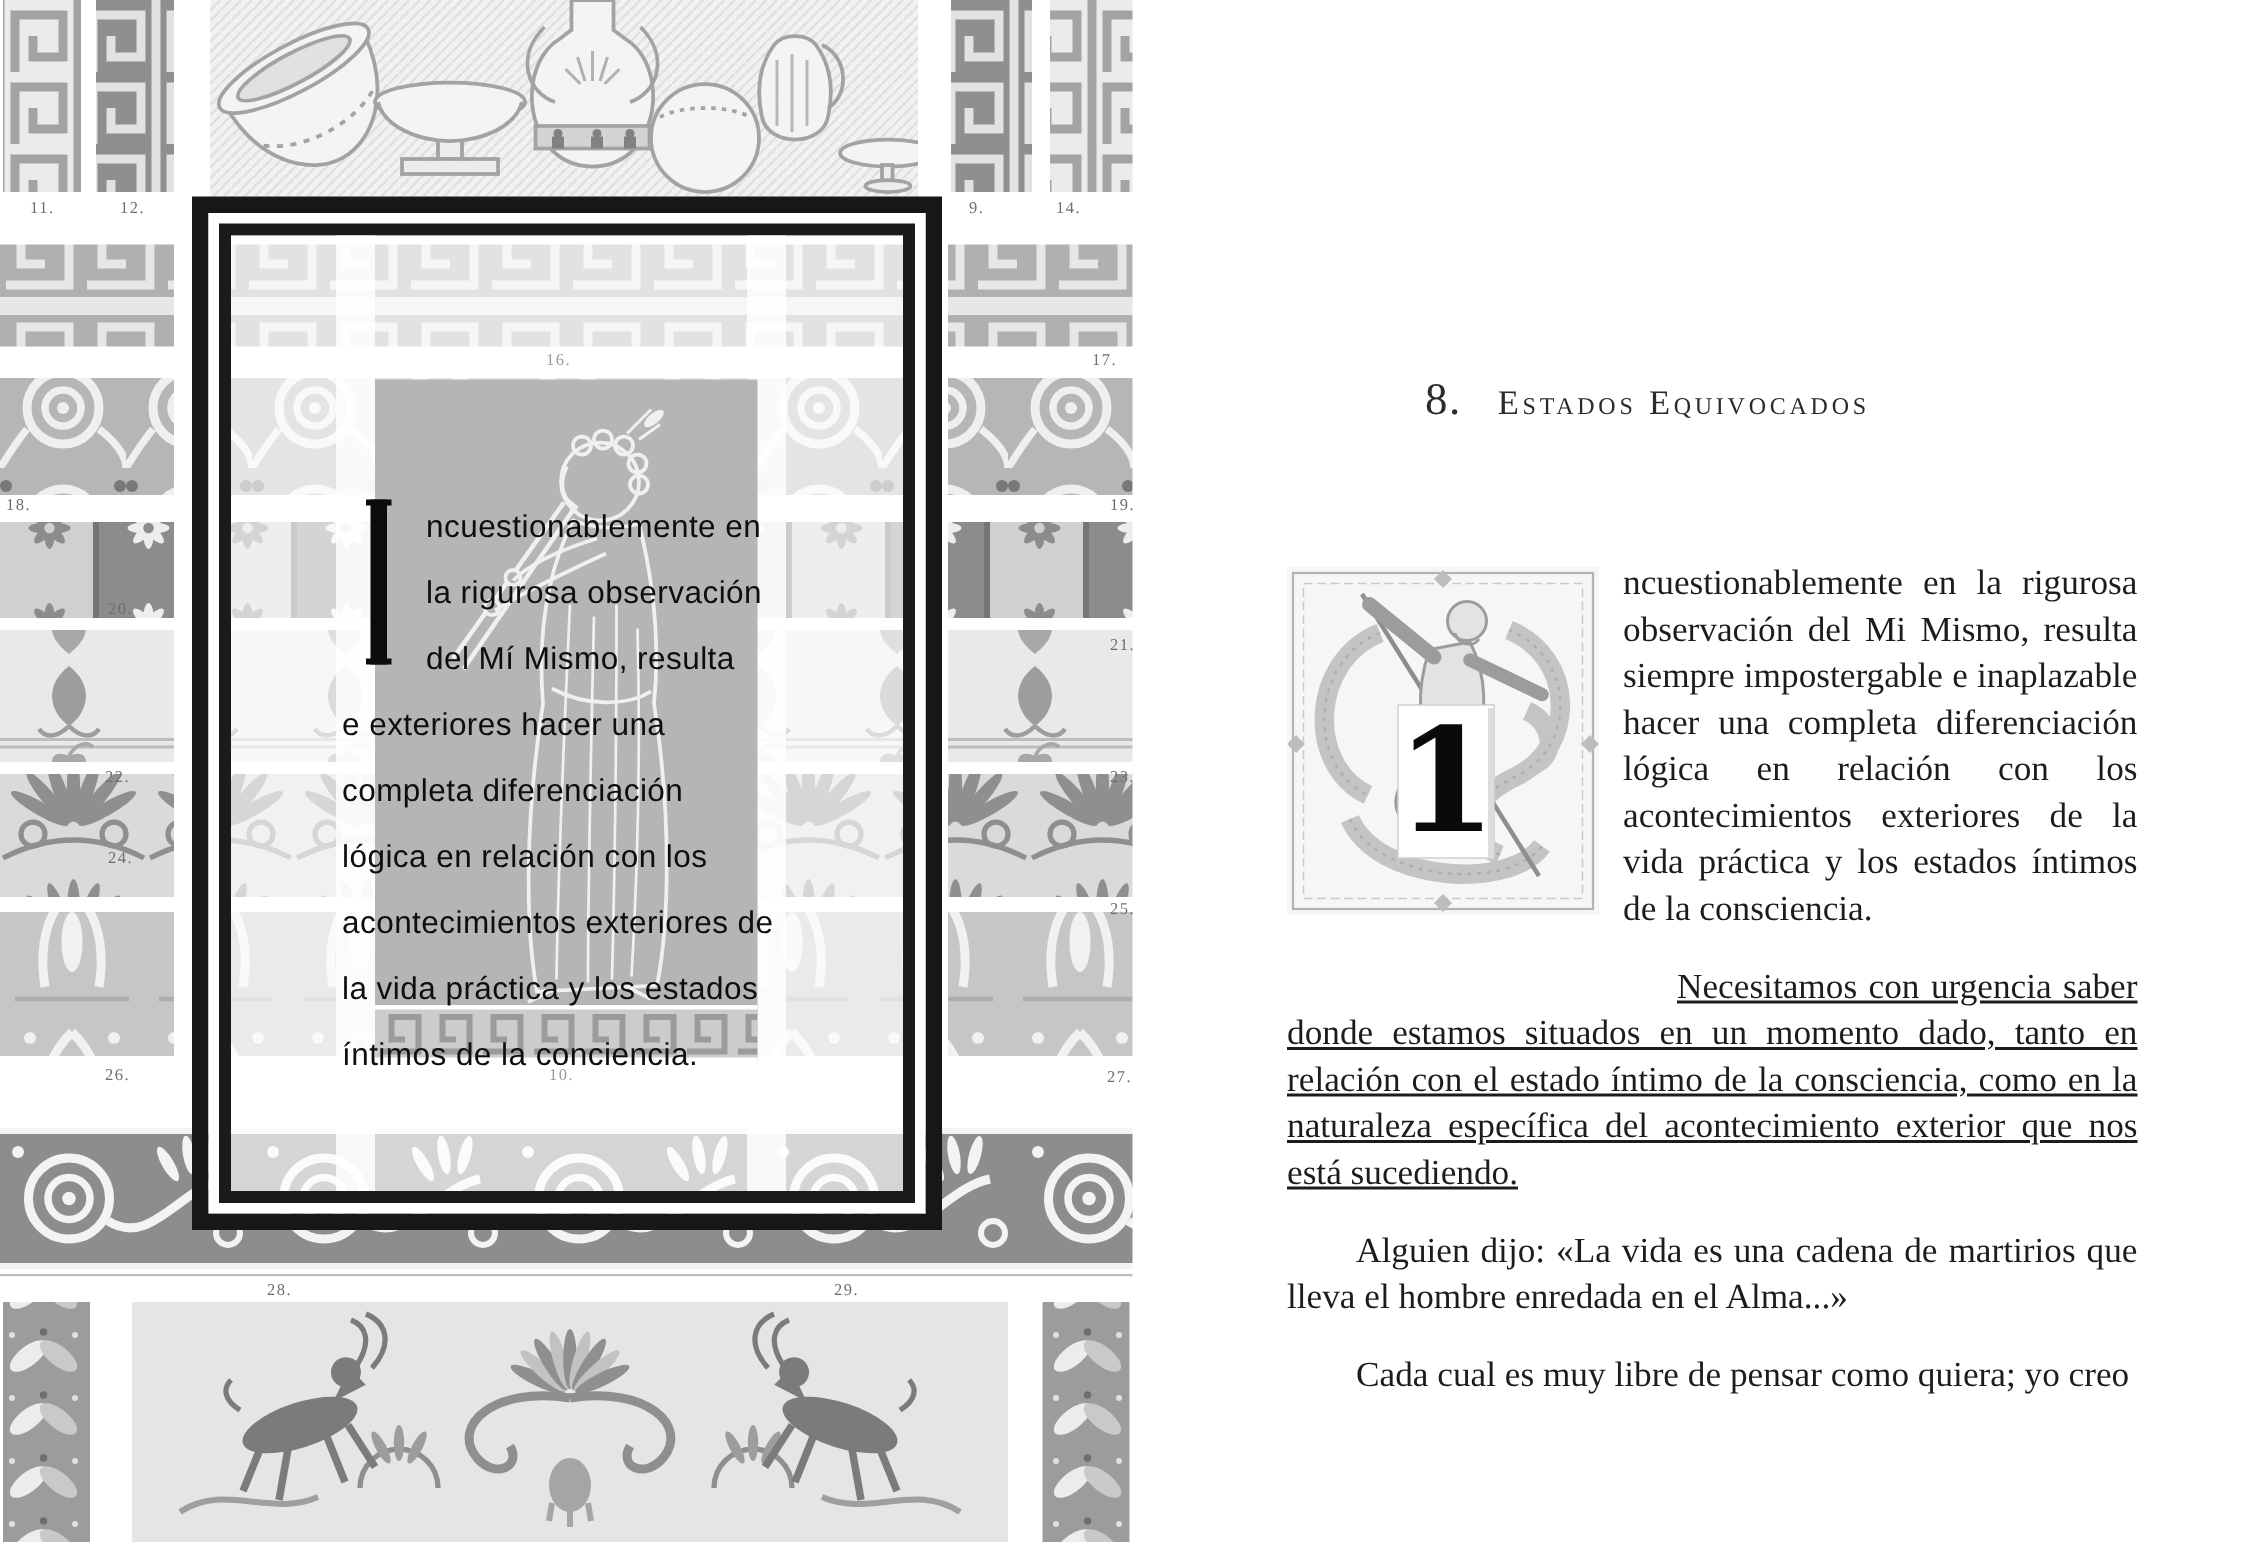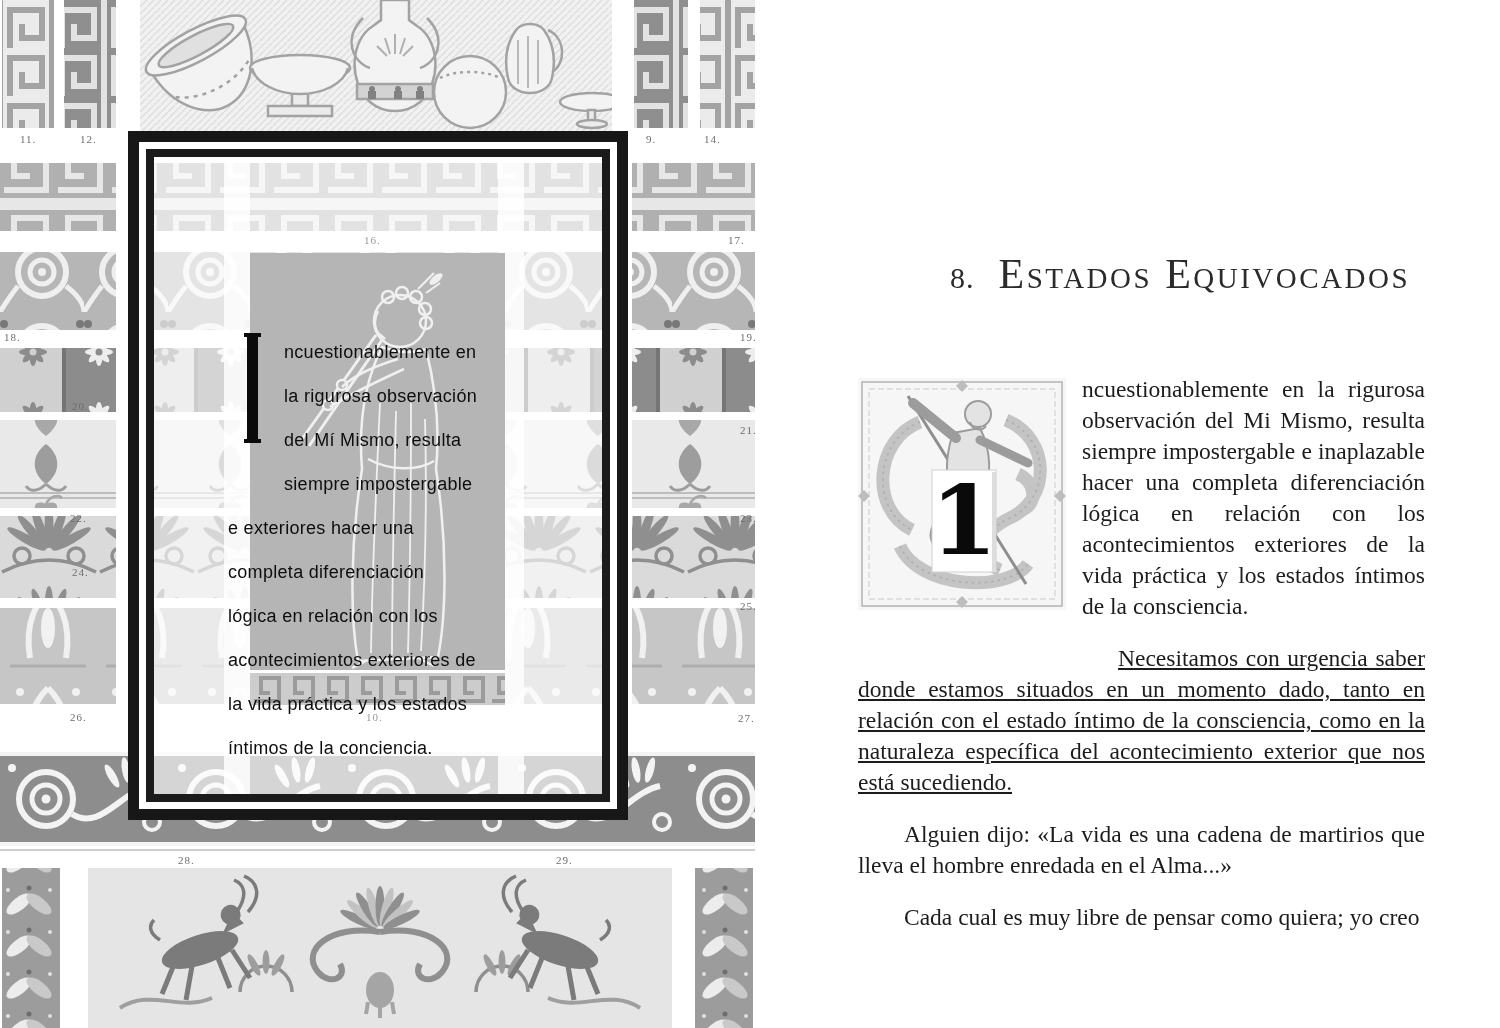--- a/index.html
+++ b/index.html
@@ -24,36 +24,36 @@
   .gutter.b{left:344px;}
 
   
   .figure-panel{position:absolute;left:96px;top:96px;width:255px;height:455px;
                 background:#b5b5b5;}
   .figure-panel .meander{position:absolute;left:0;bottom:0;width:255px;height:38px;}
 
   
   .quote{position:absolute;left:228px;top:330px;z-index:9;}
   .quote-line{font-family:"Liberation Sans",sans-serif;font-weight:300;
-              font-size:18px;line-height:44px;letter-spacing:.3px;color:#0e0e0e;
+              font-size:21px;line-height:44px;letter-spacing:.3px;color:#0e0e0e;
               white-space:nowrap;}
   .quote-line.ind{margin-left:56px;}
   .dropcap{position:absolute;left:247px;top:333px;width:11px;height:110px;
            background:#0b0b0b;z-index:10;}
   .dropcap::before,.dropcap::after{content:"";position:absolute;left:-3px;width:17px;height:4px;background:#0b0b0b;}
   .dropcap::before{top:0;}
   .dropcap::after{bottom:0;}
   .dropcap .hidden-letter{position:absolute;width:1px;height:1px;overflow:hidden;
            clip:rect(0 0 0 0);white-space:nowrap;}
 
   
   .chapter-heading{position:absolute;left:950px;top:250px;z-index:4;display:flex;
                    align-items:baseline;color:#2b2b2b;}
   .ch-num{font:30px "Liberation Serif",serif;margin-right:24px;letter-spacing:1px;}
-  .ch-title{font-family:"Liberation Serif",serif;font-size:42px;font-variant:small-caps;
+  .ch-title{font-family:"Liberation Serif",serif;font-size:23px;font-variant:small-caps;
             letter-spacing:2.5px;}
 
   .text-col{position:absolute;left:858px;top:374px;width:567px;z-index:4;
             font-family:"Liberation Serif",serif;font-size:23.5px;line-height:31px;
             color:#1c1c1c;text-align:justify;}
   .text-col p{margin:21px 0 0 0;}
   .text-col p.p-first{margin-top:0;}
   .p-deep{text-indent:260px;text-decoration:underline;}
   .p-ind{text-indent:46px;}
 
@@ -378,21 +378,20 @@
     </div>
   </div>
 
   <div class="dropcap">
     <span class="hidden-letter">I</span>
   </div>
   <div class="quote">
     <div class="quote-line ind">ncuestionablemente en</div>
     <div class="quote-line ind">la rigurosa observación</div>
     <div class="quote-line ind">del Mí Mismo, resulta</div>
-    <div class="quote-line ind">siempre impostergable</div>
     <div class="quote-line">e exteriores hacer una</div>
     <div class="quote-line">completa diferenciación</div>
     <div class="quote-line">lógica en relación con los</div>
     <div class="quote-line">acontecimientos exteriores de</div>
     <div class="quote-line">la vida práctica y los estados</div>
     <div class="quote-line">íntimos de la conciencia.</div>
   </div>
 
   <div class="chapter-heading">
     <span class="ch-num">8.</span>

